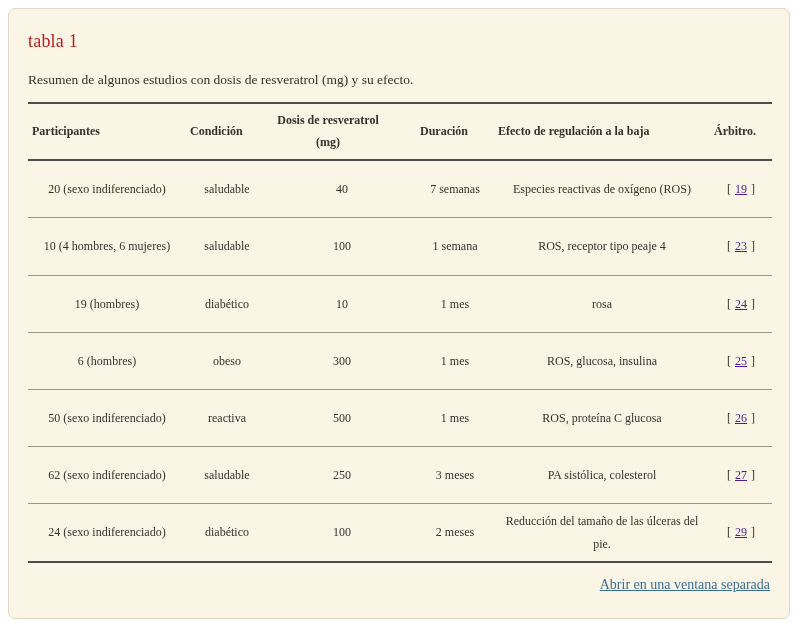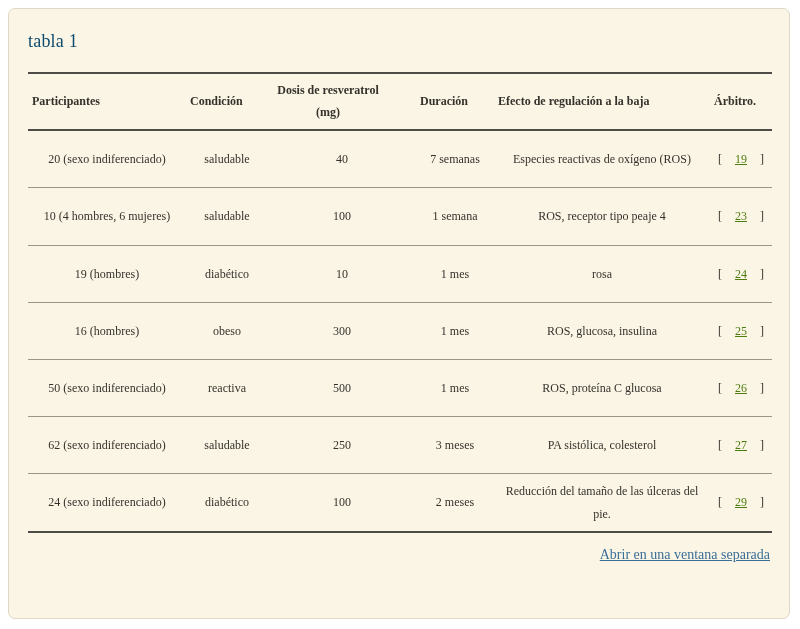--- a/index.html
+++ b/index.html
@@ -17,21 +17,21 @@
     width: 782px; height: 611px;
     box-sizing: border-box;
     background: #fbf5e6;
     border: 1px solid #e0d8c5;
     border-radius: 7px;
     padding: 14px 19px 16px 19px;
   }
   .title {
     font-size: 18px;
     font-weight: 400;
-    color: #0c4a6e;
+    color: #b91c1c;
     margin: 8px 0 20px 0;
     letter-spacing: 0.2px;
   }
   .caption {
     font-size: 13.5px;
     color: #35322b;
     margin: 0 0 14px 0;
   }
   table.study-table {
     width: 100%;
@@ -68,42 +68,43 @@
     vertical-align: middle;
     line-height: 1.85;
     padding: 17px 6px;
   }
   tbody tr:last-child td { border-bottom: 2px solid #4e4c47; }
   tbody td:nth-child(1) { padding: 14px 8px; }
   tbody td:nth-child(4) { padding: 6px 11px; }
   tbody td:nth-child(5) { padding: 6px 10px; }
   tbody td:nth-child(6) { padding: 6px 2px; white-space: nowrap; }
   a.ref-link {
-    color: #4d7c0f;
+    color: #4c1d95;
     text-decoration: underline;
-    margin: 0 13px;
+    margin: 0 4px;
   }
   .bracket { color: #35322b; }
   .footer {
     text-align: right;
     margin-top: 14px;
     font-size: 14px;
   }
   .footer a {
     color: #3a6e96;
     text-decoration: underline;
   }
 </style>
 </head>
 <body>
 
 <div class="card">
 
   <h2 class="title">tabla 1</h2>
 
+  <p class="caption">Resumen de algunos estudios con dosis de resveratrol (mg) y su efecto.</p>
 
   <table class="study-table">
     <colgroup>
       <col class="c1">
         <col class="c2">
         <col class="c3">
         <col class="c4">
         <col class="c5">
         <col class="c6">
     </colgroup>
@@ -139,21 +140,21 @@
   <tr>
     <td>19 (hombres)</td>
     <td>diabético</td>
     <td>10</td>
     <td>1 mes</td>
     <td>rosa</td>
     <td><span class="bracket">[</span><a href="#" class="ref-link">24</a><span class="bracket">]</span></td>
   </tr>
 
   <tr>
-    <td>16 (hombres)</td>
+    <td>6 (hombres)</td>
     <td>obeso</td>
     <td>300</td>
     <td>1 mes</td>
     <td>ROS, glucosa, insulina</td>
     <td><span class="bracket">[</span><a href="#" class="ref-link">25</a><span class="bracket">]</span></td>
   </tr>
 
   <tr>
     <td>50 (sexo indiferenciado)</td>
     <td>reactiva</td>

